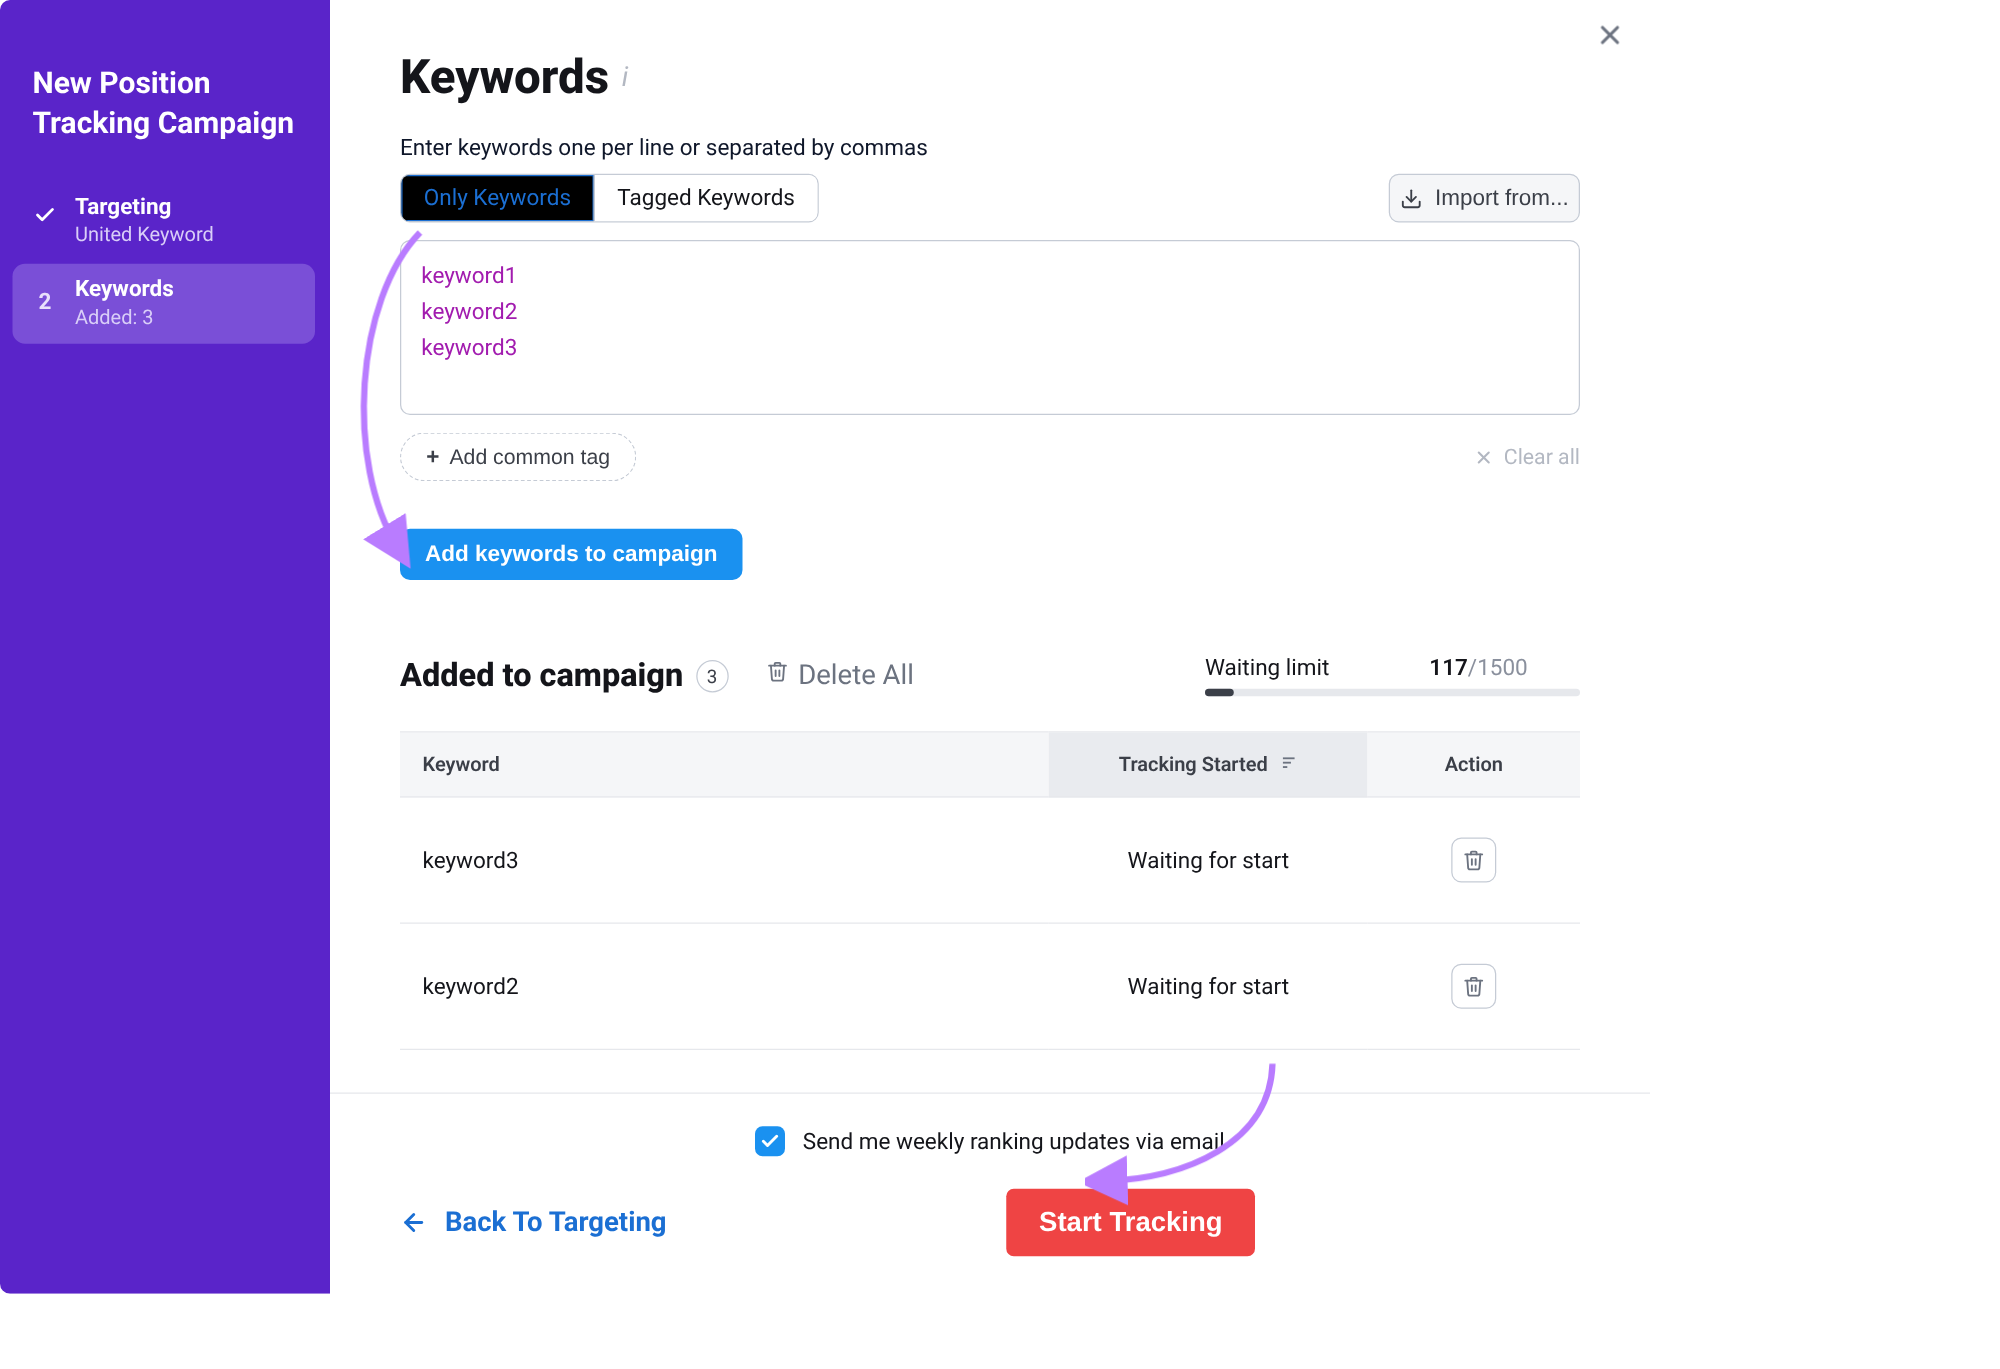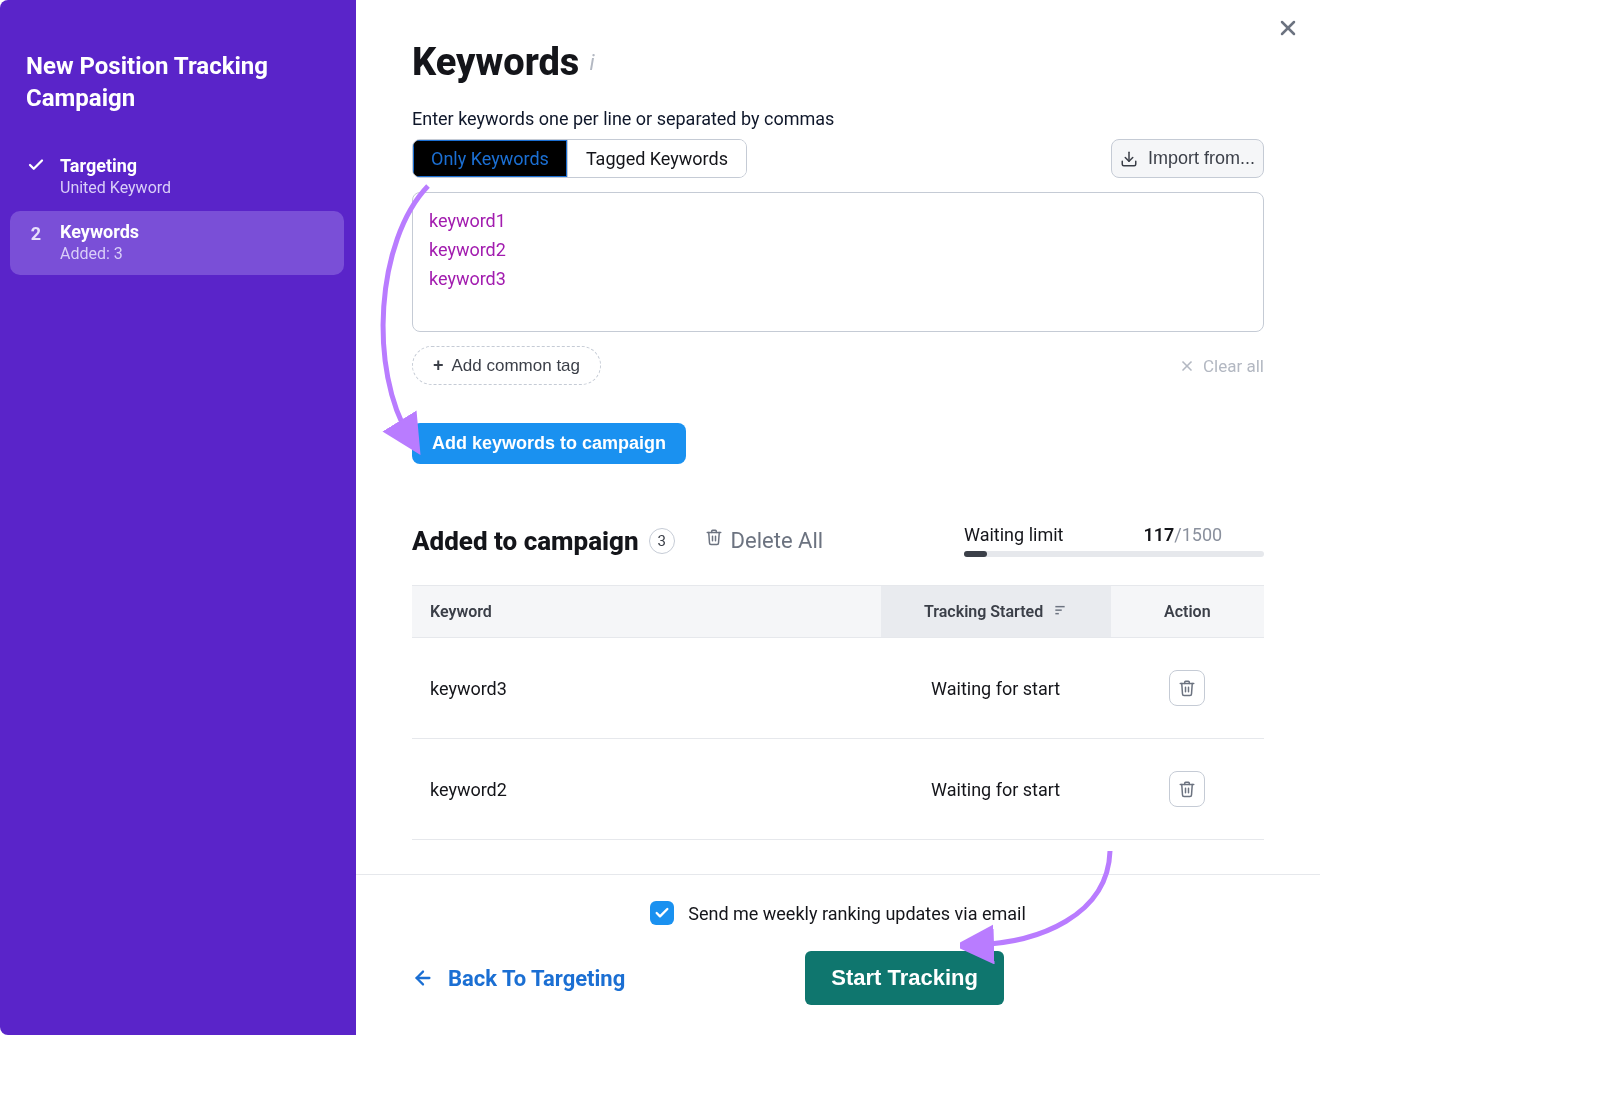--- a/index.html
+++ b/index.html
@@ -15,35 +15,35 @@
     width: 1320px;
     height: 1035px;
     position: relative;
     display: flex;
     border-radius: 8px;
     overflow: hidden;
     background: #fff;
   }
   
   .sidebar {
-    width: 356px;
+    width: 264px;
     background: #5a24c9;
     color: #fff;
     padding: 50px 12px 10px 10px;
     flex: none;
   }
   .sidebar-title {
     font-size: 24px;
     font-weight: 700;
     line-height: 1.35;
     padding: 0 16px 30px 16px;
   }
   .step {
     display: flex;
-    align-items: flex-start;
+    align-items: center;
     gap: 14px;
     padding: 10px 16px 12px 16px;
     border-radius: 10px;
     margin-bottom: 2px;
   }
   .step.active {
     background: #7a4fd7;
   }
   .step .num {
     width: 20px;
@@ -266,21 +266,21 @@
   .footer .row2 {
     margin-top: 26px;
     display: flex; align-items: center; justify-content: space-between;
   }
   .back-link {
     display: inline-flex; align-items: center; gap: 14px;
     color: #1b6fd3; font-size: 22px; font-weight: 700;
     cursor: pointer;
   }
   .start-btn {
-    background: #0f766e;
+    background: #ef4444;
     color: #fff;
     border: none;
     border-radius: 6px;
     padding: 14px 26px;
     font-size: 22px;
     font-weight: 600;
     cursor: pointer;
     margin-right: 260px;
   }
 

